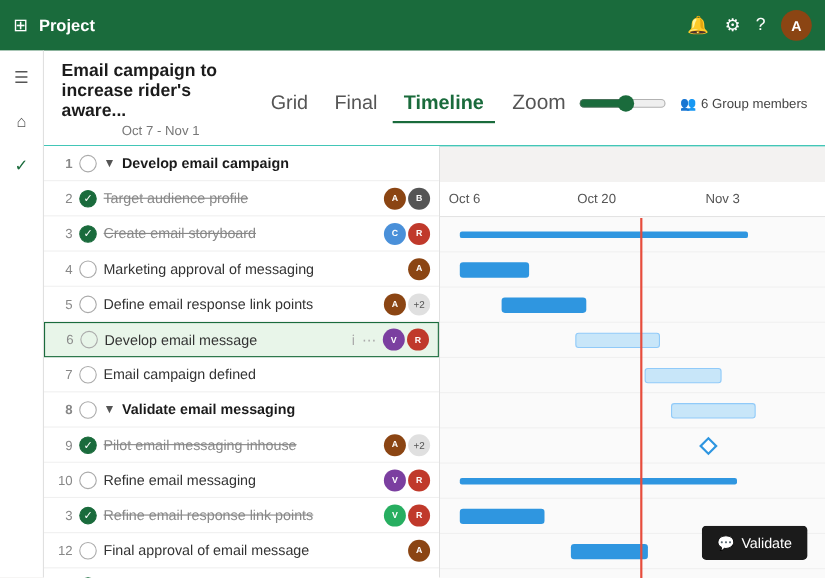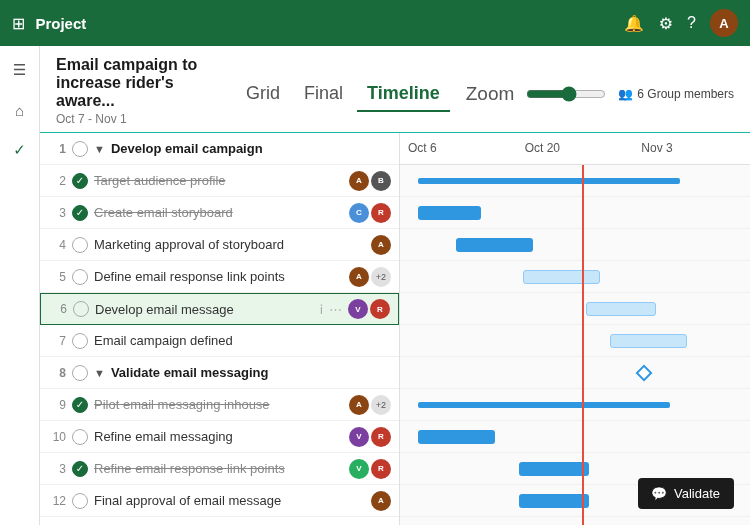--- a/index.html
+++ b/index.html
@@ -63,21 +63,21 @@
       color: #555;
       cursor: pointer;
       border-bottom: 2px solid transparent;
       margin-bottom: -1px;
     }
     .nav-tab.active { color: #1a6b3c; border-bottom: 2px solid #1a6b3c; font-weight: 600; }
     .header-right { display: flex; align-items: center; gap: 12px; margin-left: 16px; }
     .zoom-label { font-size: 19px; color: #555; }
     .zoom-slider { width: 80px; accent-color: #1a6b3c; cursor: pointer; }
     .group-members { display: flex; align-items: center; gap: 4px; font-size: 12px; color: #444; cursor: pointer; }
-    .header-subtitle { font-size: 12px; color: #777; padding: 2px 0 6px; }
+    .header-subtitle { font-size: 12px; color: #777; padding: 2px 0 6px; text-align: center; }
 
     
     .body-area { display: flex; flex: 1; overflow: hidden; }
 
     
     .task-list {
       width: 360px;
       overflow-y: auto;
       overflow-x: hidden;
       background: #fff;
@@ -120,20 +120,21 @@
     .task-more-icon { color: #aaa; font-size: 13px; cursor: pointer; }
     .collapse-arrow { color: #555; font-size: 11px; cursor: pointer; }
 
     
     .timeline-area {
       flex: 1;
       overflow-x: auto;
       overflow-y: auto;
       background: #fafafa;
       position: relative;
+      margin-top: 32px;
     }
     .timeline-header {
       display: flex;
       height: 32px;
       background: #fff;
       border-bottom: 1px solid #e0e0e0;
       position: sticky;
       top: 0;
       z-index: 10;
     }
@@ -274,21 +275,21 @@
           <span class="task-name strike">Create email storyboard</span>
           <div class="task-avatars">
             <div class="avatar-sm" style="background:#4a90d9">C</div>
             <div class="avatar-sm" style="background:#c0392b">R</div>
           </div>
         </div>
 
         <div class="task-row">
           <span class="task-num">4</span>
           <div class="task-checkbox"></div>
-          <span class="task-name">Marketing approval of storyboard</span>
+          <span class="task-name">Marketing approval of messaging</span>
           <div class="task-avatars">
             <div class="avatar-sm" style="background:#8b4513">A</div>
           </div>
         </div>
 
         <div class="task-row">
           <span class="task-num">5</span>
           <div class="task-checkbox"></div>
           <span class="task-name">Define email response link points</span>
           <div class="task-avatars">

